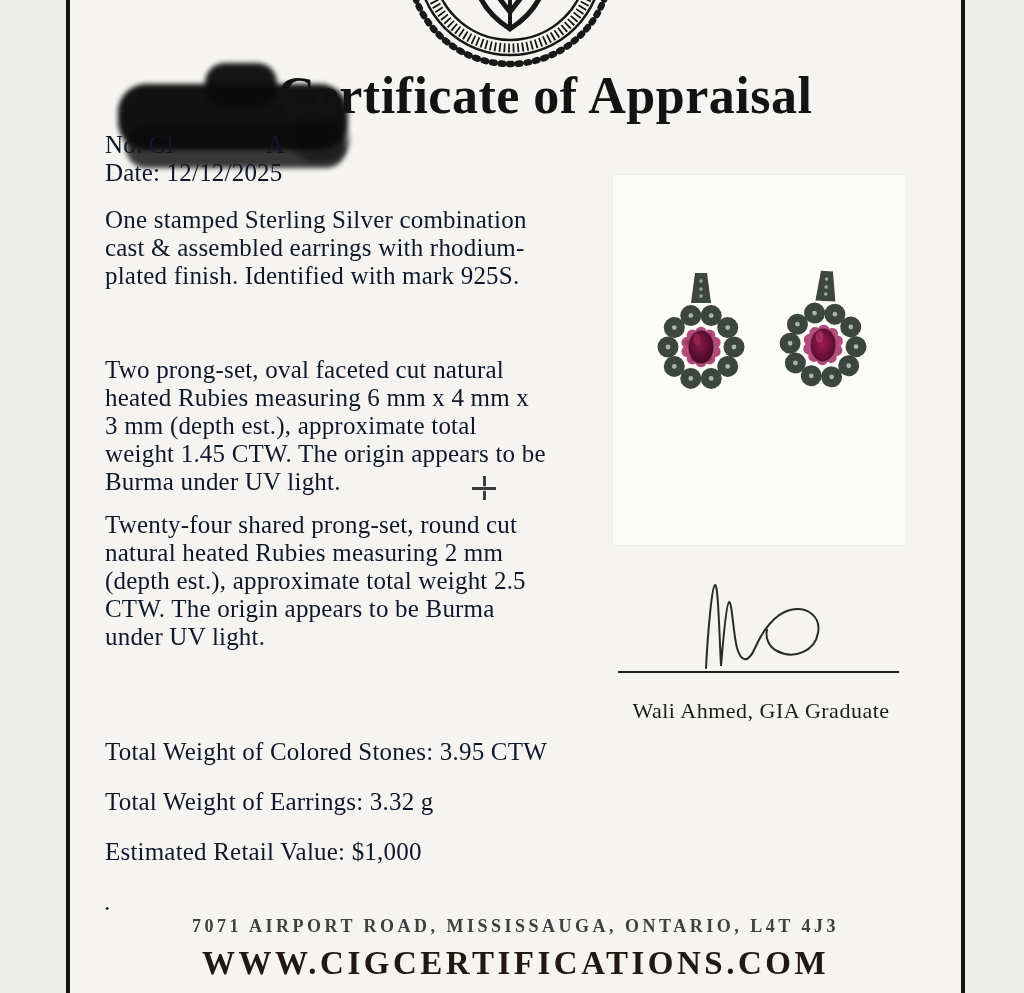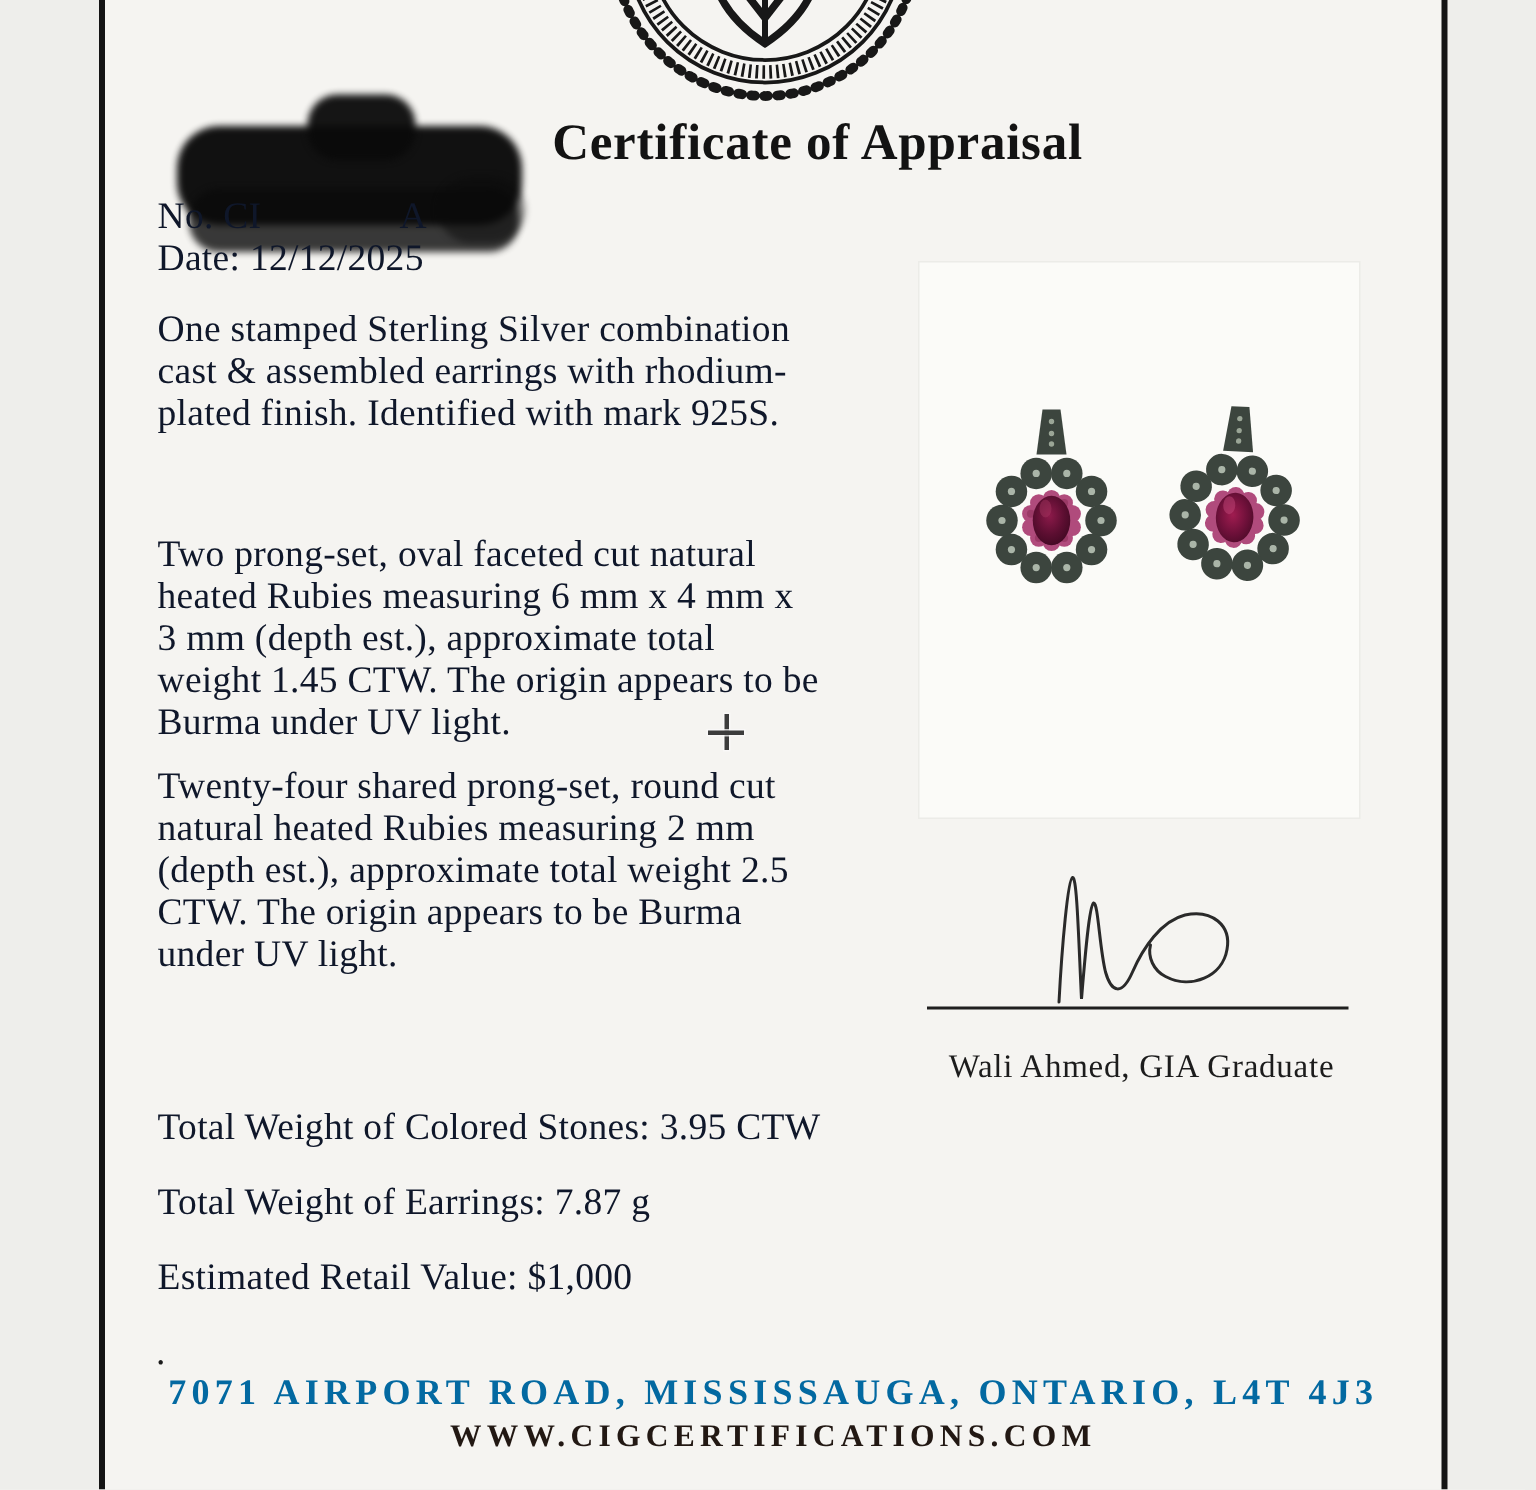--- a/index.html
+++ b/index.html
@@ -4,21 +4,21 @@
 <style>
   html,body{margin:0;padding:0;}
   body{width:1024px;height:993px;overflow:hidden;background:#eeeeeb;}
   .page{position:relative;width:1024px;height:993px;background:#eeeeeb;
         font-family:"Liberation Serif","DejaVu Serif",serif;color:#1b1b1b;}
   .paper{position:absolute;left:66px;top:0;width:891px;height:993px;
          background:#f5f4f1;border-left:4px solid #141414;border-right:4px solid #141414;}
   .abs{position:absolute;}
   .doc-text{font-size:25px;line-height:28px;color:#0f172a;letter-spacing:.2px;}
   .pre{white-space:pre-line;}
-  .title{left:245px;top:72px;width:600px;text-align:center;font-size:34px;line-height:48px;
+  .title{left:245px;top:72px;width:600px;text-align:center;font-size:52px;line-height:48px;
          font-weight:bold;color:#131313;letter-spacing:.5px;z-index:2;}
   .no-line{left:105px;top:131px;z-index:1;}
   .no-tail{display:inline-block;margin-left:92px;}
   .date-line{left:105px;top:159px;z-index:1;}
   
   .blob{position:absolute;background:#0a0a0a;filter:blur(2.5px);}
   .blob-a{left:118px;top:84px;width:230px;height:66px;border-radius:28px;opacity:.97;}
   .blob-b{left:205px;top:63px;width:72px;height:44px;border-radius:20px;opacity:.95;}
   .blob-c{left:126px;top:126px;width:220px;height:42px;border-radius:20px;opacity:.8;}
   .blob-d{left:292px;top:118px;width:58px;height:44px;border-radius:24px;opacity:.5;}
@@ -44,23 +44,23 @@
   .seal-clip{left:395px;top:0;width:230px;height:78px;overflow:hidden;z-index:1;}
   .seal-clip svg{position:absolute;left:0;top:-152px;}
   
   .cursor{left:472px;top:476px;width:24px;height:24px;z-index:8;}
   .cursor .v{position:absolute;left:10.5px;top:0;width:3px;height:24px;background:#3c3c3c;
              box-shadow:0 0 0 1px rgba(250,250,250,.75);}
   .cursor .h{position:absolute;left:0;top:10.5px;width:24px;height:3px;background:#3c3c3c;
              box-shadow:0 0 0 1px rgba(250,250,250,.75);}
   
   .footer-1{left:70px;top:916px;width:891px;text-align:center;font-weight:bold;
-            font-size:24px;letter-spacing:3.5px;color:#0369a1;}
+            font-size:18px;letter-spacing:3.5px;color:#404040;}
   .footer-2{left:70px;top:945px;width:891px;text-align:center;font-weight:bold;
-            font-size:21px;letter-spacing:3.5px;color:#221813;}
+            font-size:33px;letter-spacing:3.5px;color:#221813;}
 </style>
 </head>
 <body>
 
 <div class="page">
   <div class="paper"></div>
 
   <div class="abs seal-clip">
     <svg width="230" height="230" viewBox="0 0 230 230">
       <g fill="none" stroke="#181818">
@@ -97,21 +97,21 @@
 3 mm (depth est.), approximate total
 weight 1.45 CTW. The origin appears to be
 Burma under UV light.</div>
   <div class="abs doc-text pre p3">Twenty-four shared prong-set, round cut
 natural heated Rubies measuring 2 mm
 (depth est.), approximate total weight 2.5
 CTW. The origin appears to be Burma
 under UV light.</div>
 
   <div class="abs doc-text total-1">Total Weight of Colored Stones: 3.95 CTW</div>
-  <div class="abs doc-text total-2">Total Weight of Earrings: 7.87 g</div>
+  <div class="abs doc-text total-2">Total Weight of Earrings: 3.32 g</div>
   <div class="abs doc-text total-3">Estimated Retail Value: $1,000</div>
   <div class="abs stray">.</div>
 
   <div class="abs photo">
     <svg class="abs" style="left:43px;top:92px;" width="90" height="125" viewBox="0 0 90 125">
       <defs>
         <radialGradient id="ruby1" cx="45%" cy="40%" r="70%">
           <stop offset="0%" stop-color="#8c1a4a"></stop>
             <stop offset="55%" stop-color="#5c0e31"></stop>
             <stop offset="100%" stop-color="#3c0820"></stop>

